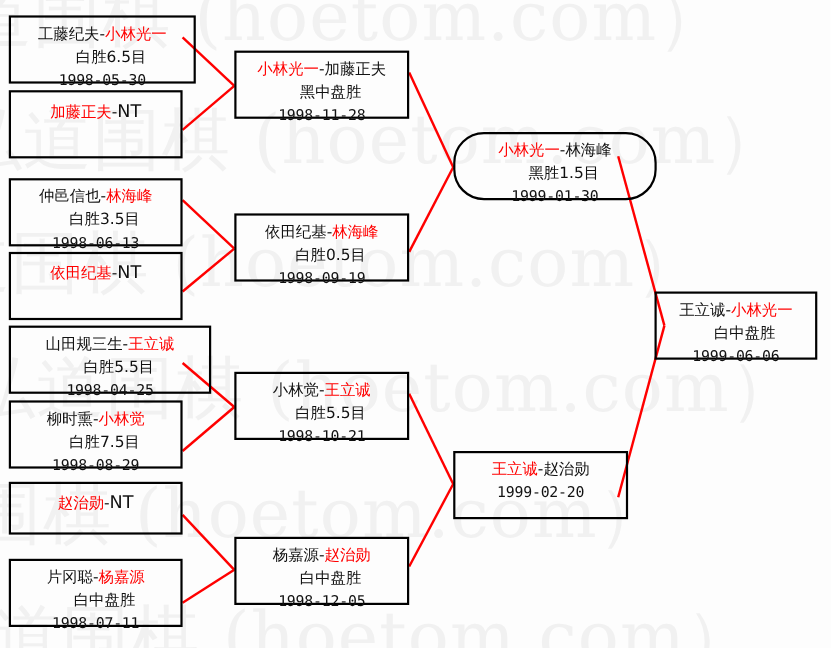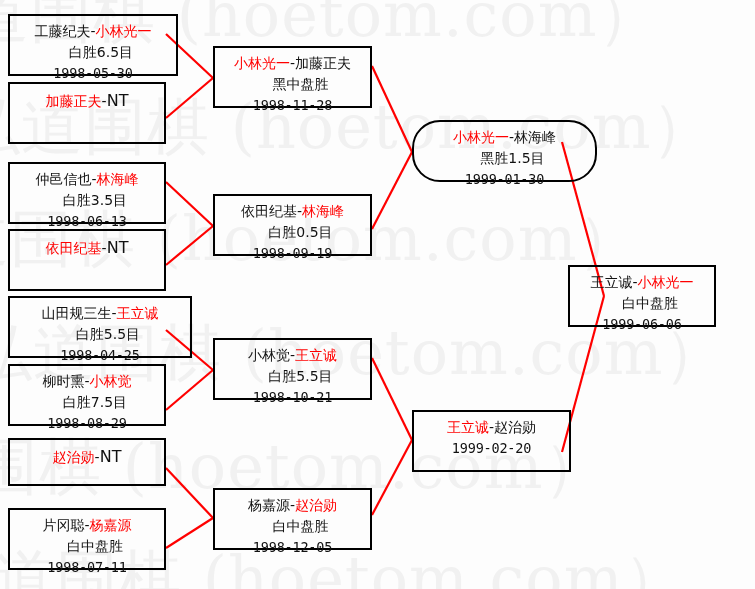--- a/index.html
+++ b/index.html
@@ -167,19 +167,19 @@
     <span class="ln ln-pair"><span class="red">小林光一</span><span class="sep">-</span><span class="blk">林海峰</span></span>
     <span class="ln ln-res">黑胜1.5目</span>
     <span class="ln ln-date">1999-01-30</span>
   </div>
 
   <div class="box" style="left:412px; top:410px; width:159px; height:62px;">
     <span class="ln ln-pair"><span class="red">王立诚</span><span class="sep">-</span><span class="blk">赵治勋</span></span>
     <span class="ln ln-date">1999-02-20</span>
   </div>
 
-  <div class="box" style="left:568px; top:265px; width:148px; height:62px;">
+  <div class="box" style="left:595px; top:265px; width:148px; height:62px;">
     <span class="ln ln-pair"><span class="blk">王立诚</span><span class="sep">-</span><span class="red">小林光一</span></span>
     <span class="ln ln-res">白中盘胜</span>
     <span class="ln ln-date">1999-06-06</span>
   </div>
 
 </div>
 
 </body></html>

